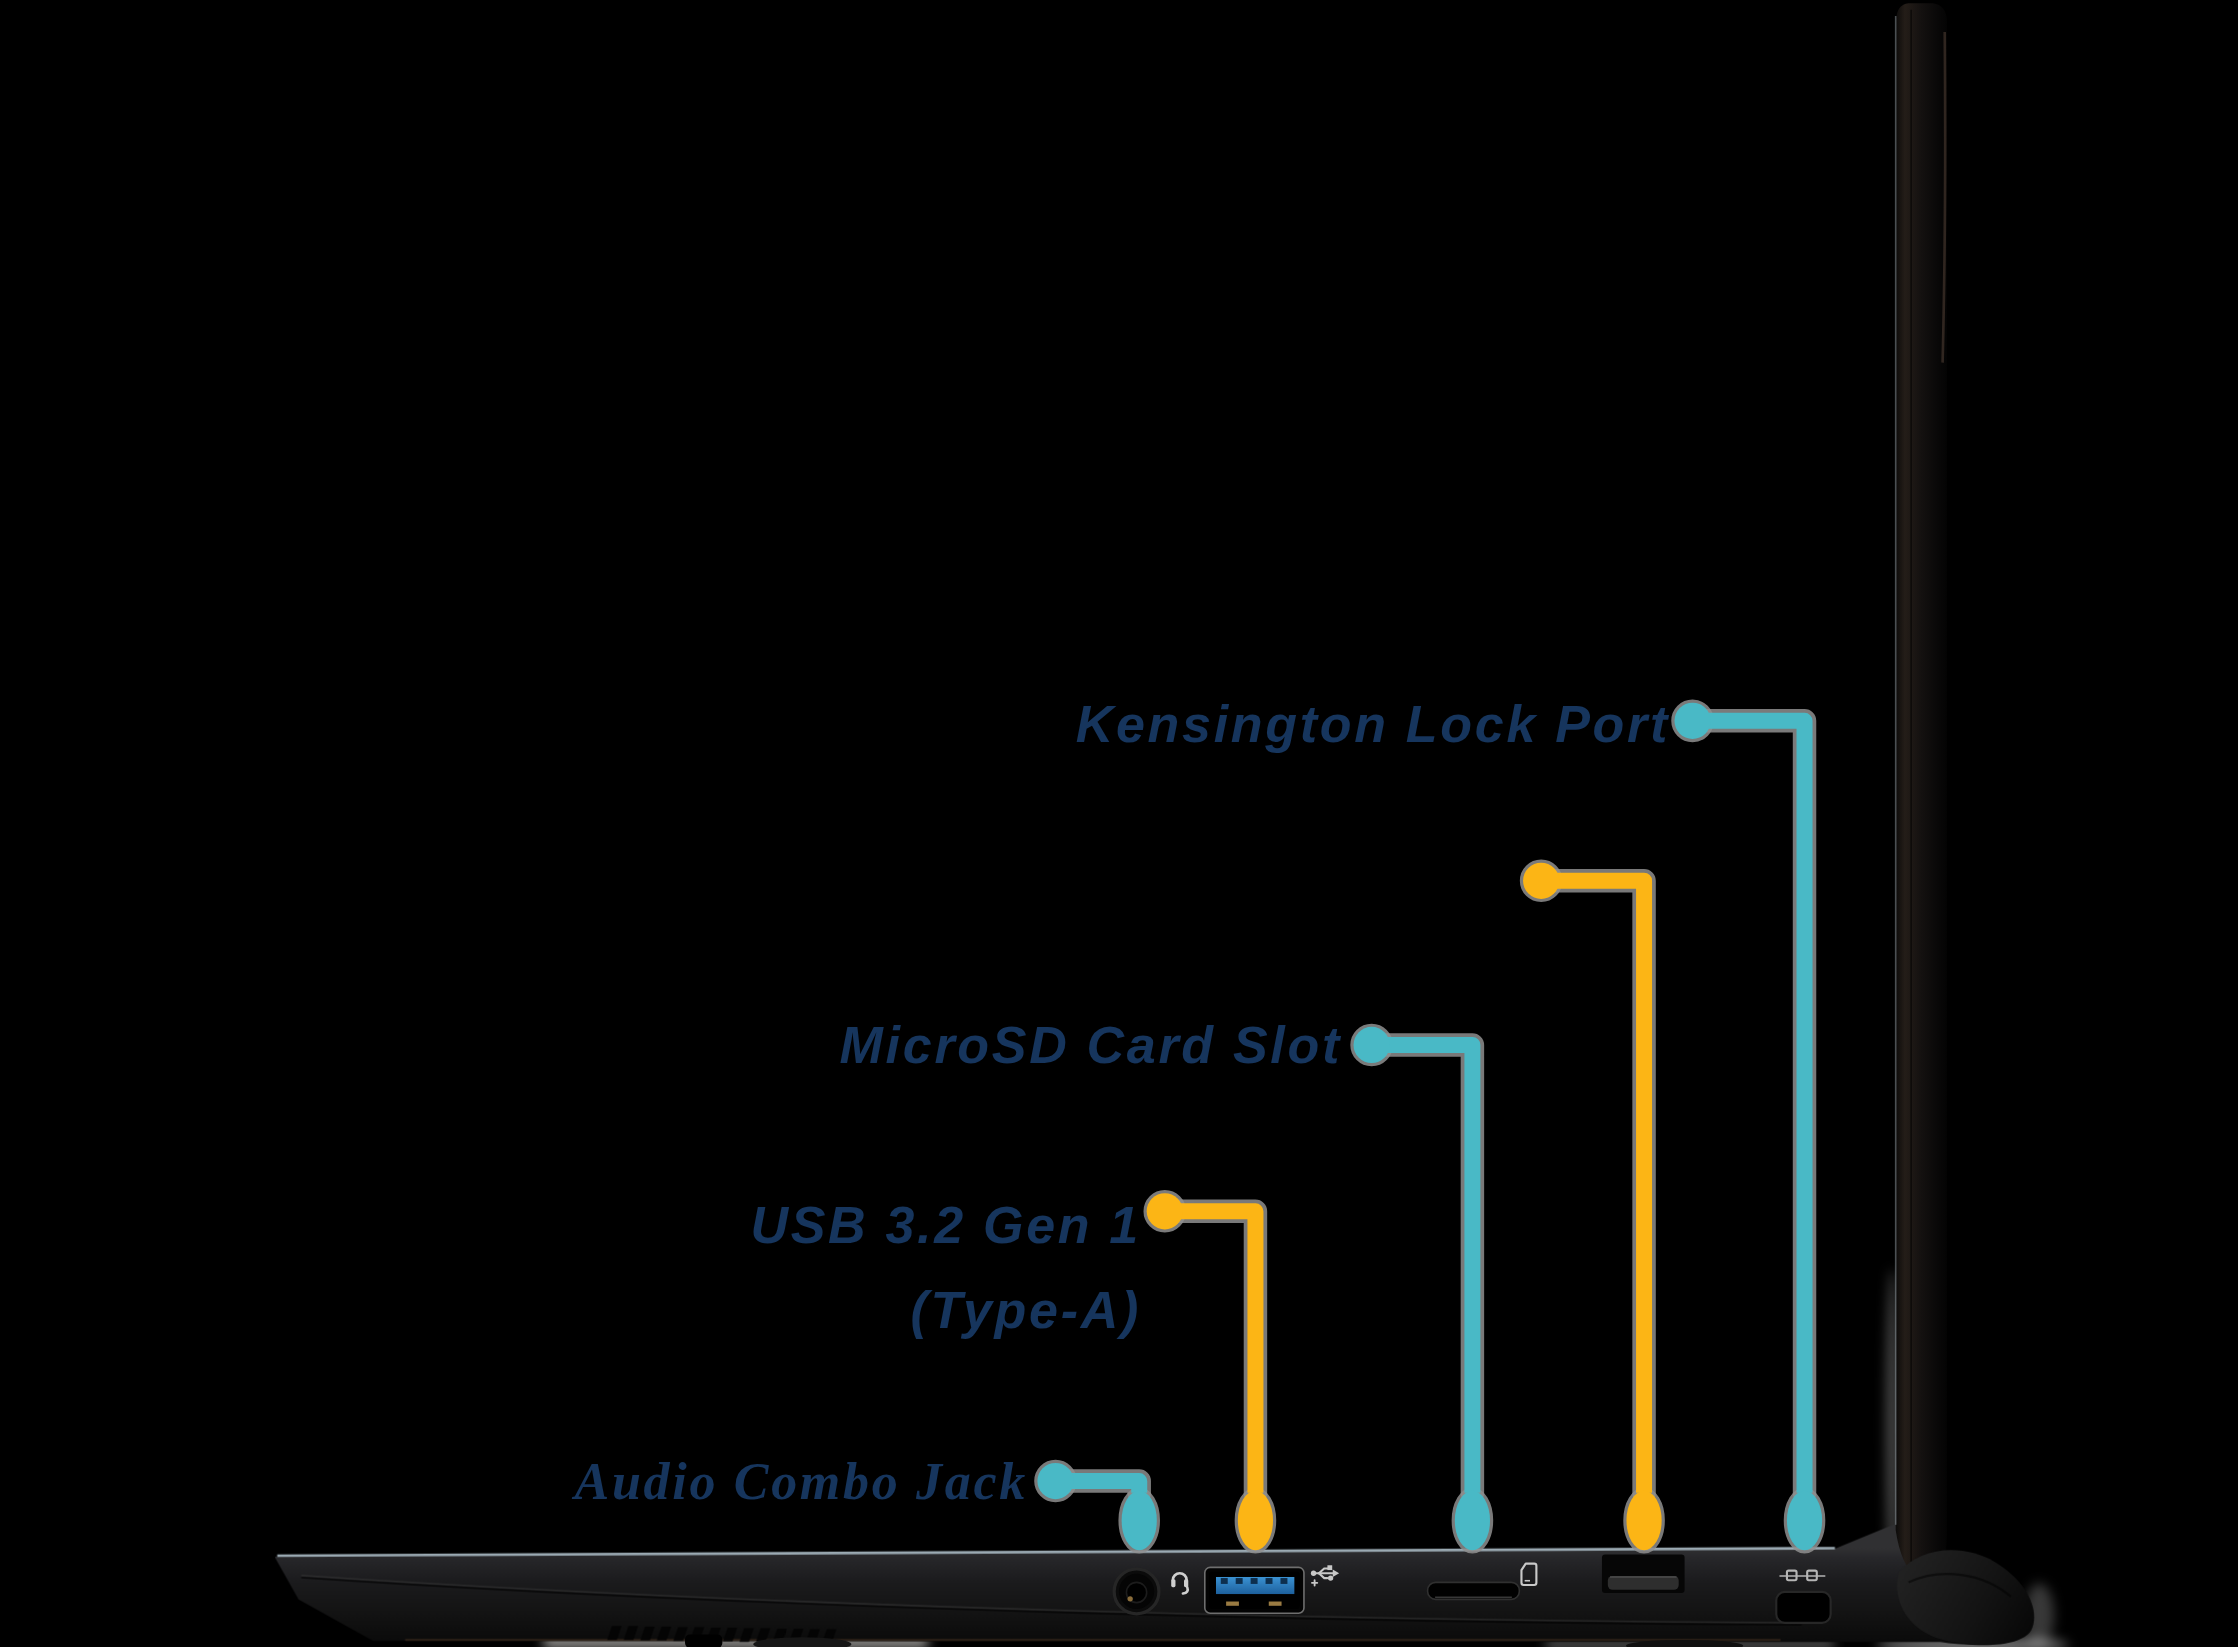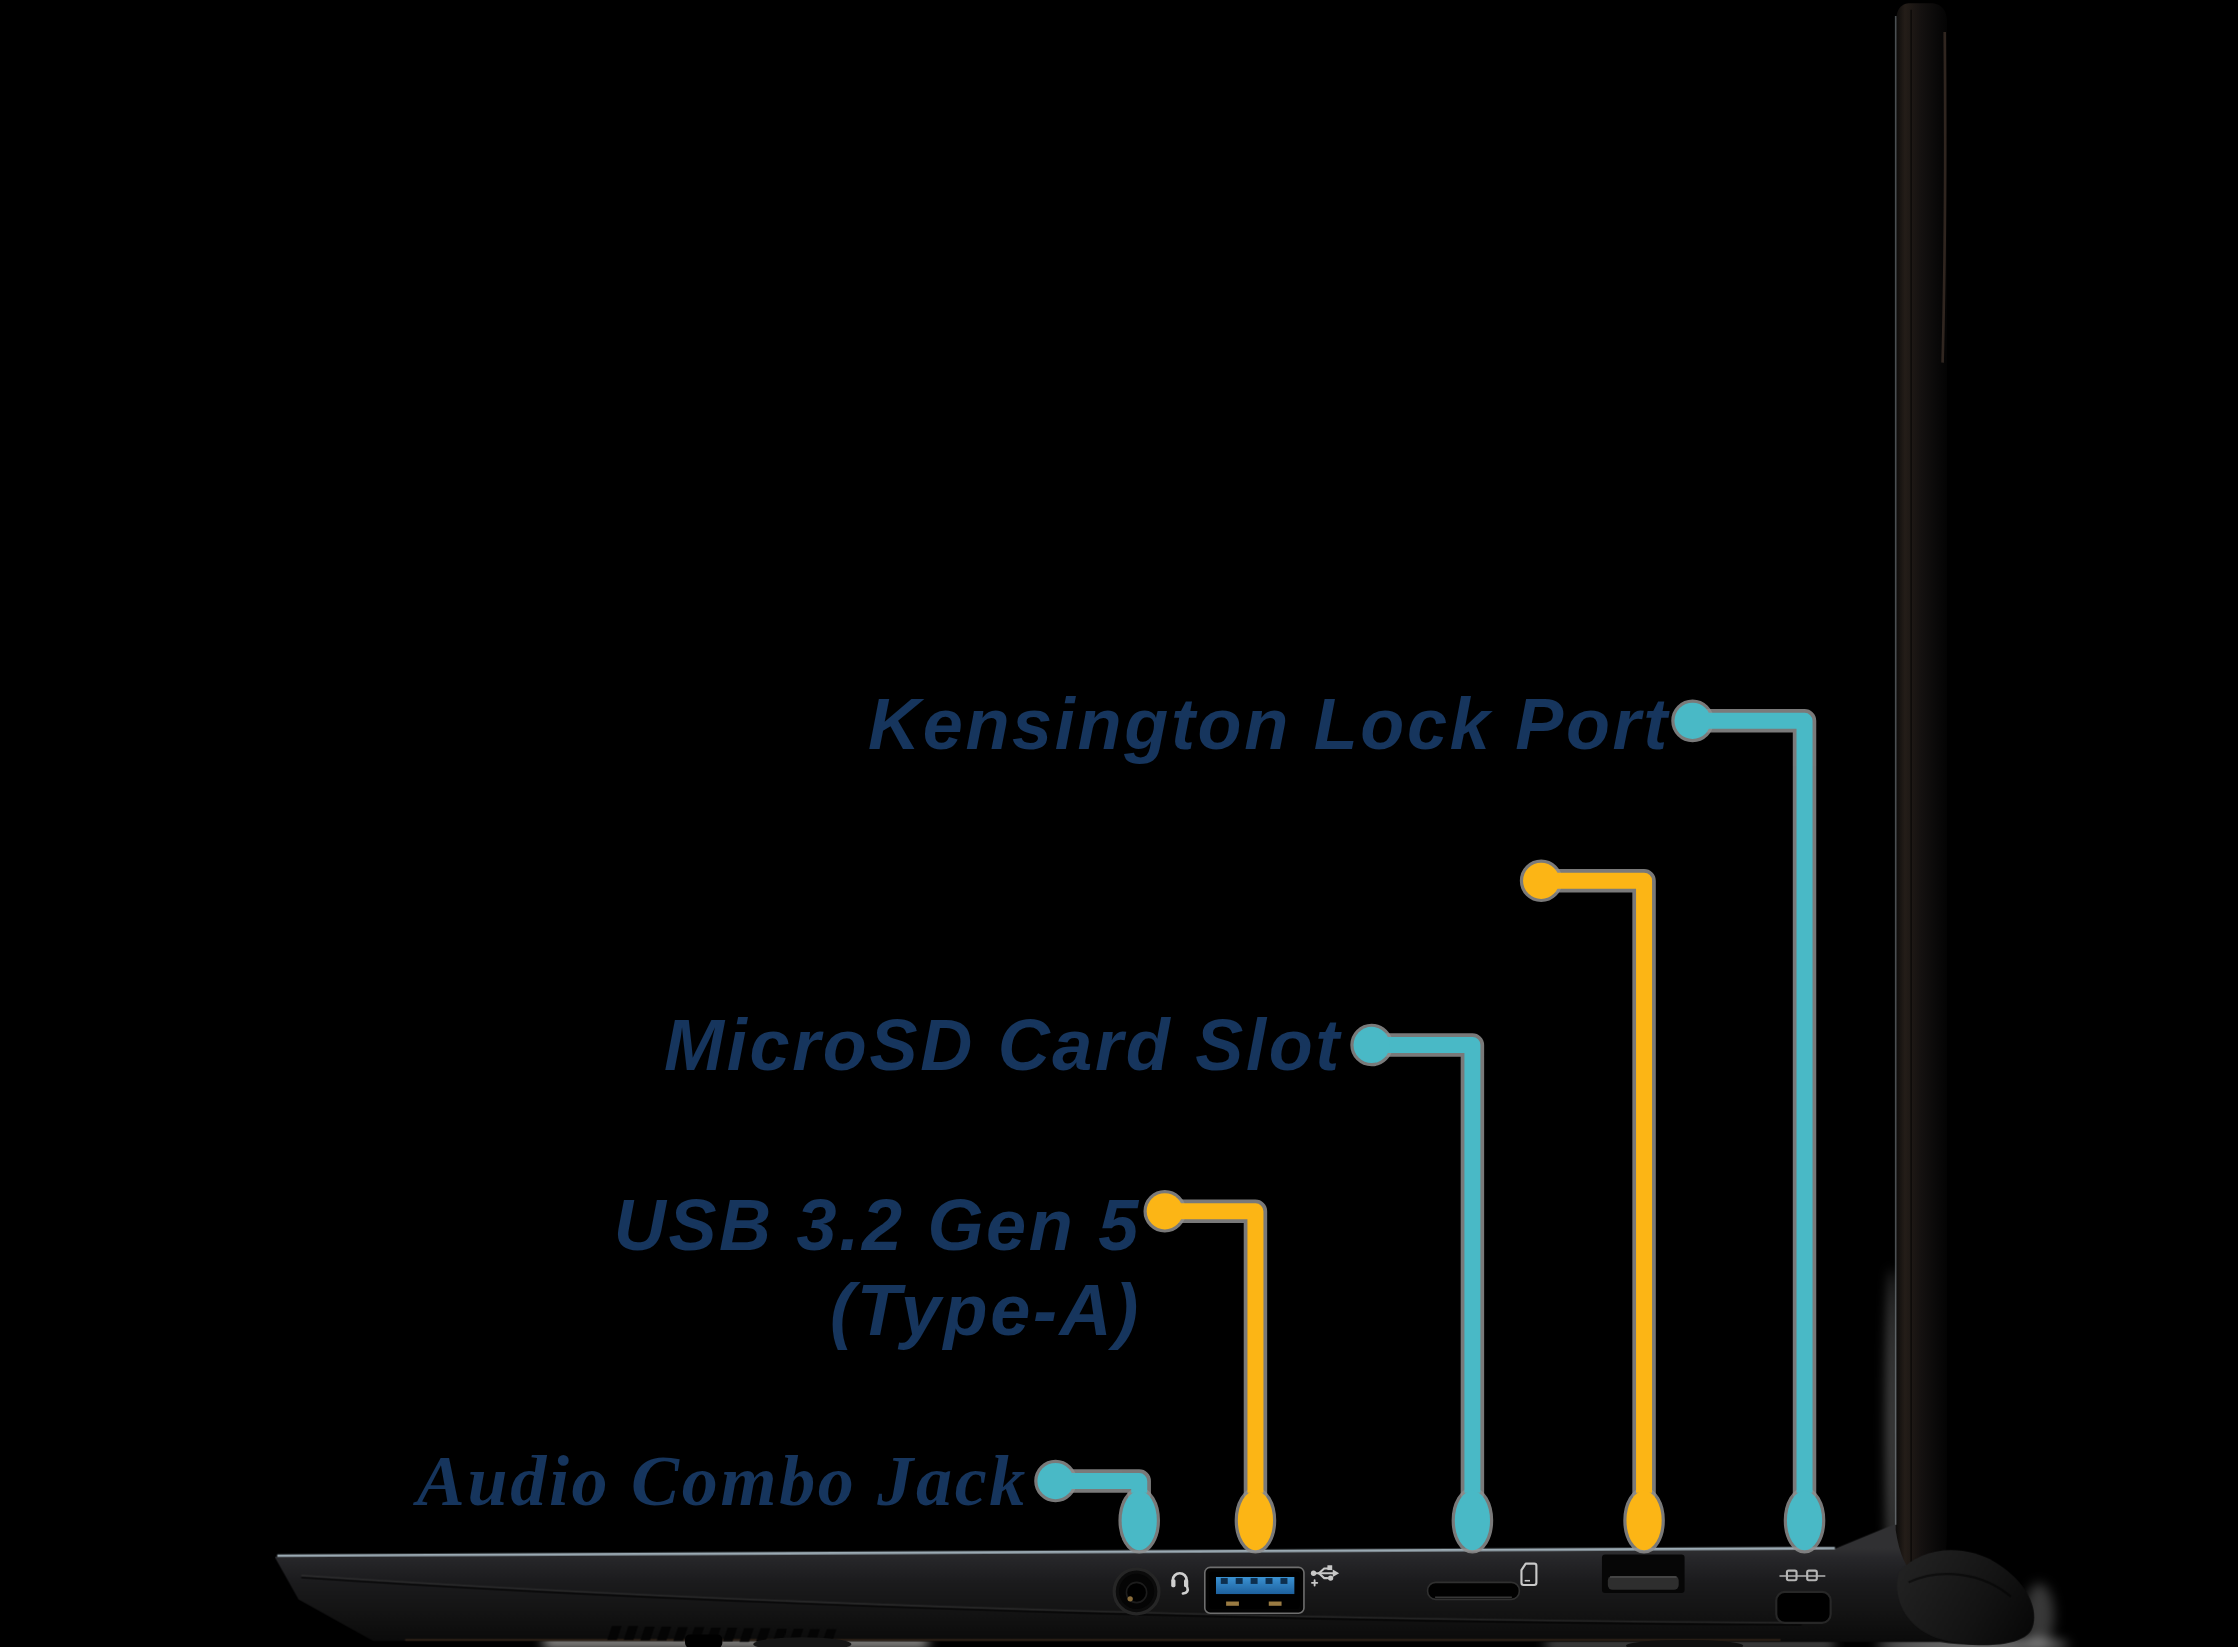--- a/index.html
+++ b/index.html
@@ -4,21 +4,21 @@
 <style>
   html,body{margin:0;padding:0;background:#000;}
   #canvas{position:relative;width:2239px;height:1648px;background:#000;overflow:hidden;
           font-family:"Liberation Sans",sans-serif;}
   #scene{position:absolute;left:0;top:0;}
   .callout-label{
     position:absolute;
     color:#16355d;
     font-weight:bold;
     font-style:italic;
-    font-size:72px;
+    font-size:52px;
     line-height:85px;
     letter-spacing:2.7px;
     white-space:nowrap;
     text-align:right;
   }
   .lbl-kensington{top:682px; right:569px;}
   .lbl-power    {top:840px; right:724px;}
   .lbl-microsd  {top:1003px; right:897px;text-align:center;}
   .lbl-usb      {top:1183px; right:1098px;}
   .lbl-audio    {top:1439px; right:1211px;font-family:Liberation Serif, serif;}
@@ -242,20 +242,20 @@
       <ellipse cx="2137" cy="2852" rx="33" ry="56" fill="#49b9c6"></ellipse>
     </g>
   </svg>
 
   <div class="callout-label lbl-kensington">Kensington Lock Port</div>
 
 
   <div class="callout-label lbl-microsd">MicroSD Card Slot</div>
 
   <div class="callout-label lbl-usb">
-    <span>USB 3.2 Gen 5</span>
+    <span>USB 3.2 Gen 1</span>
     <span>(Type-A)</span>
   </div>
 
   <div class="callout-label lbl-audio">Audio Combo Jack</div>
 
 </div>
 
 
 </body></html>

